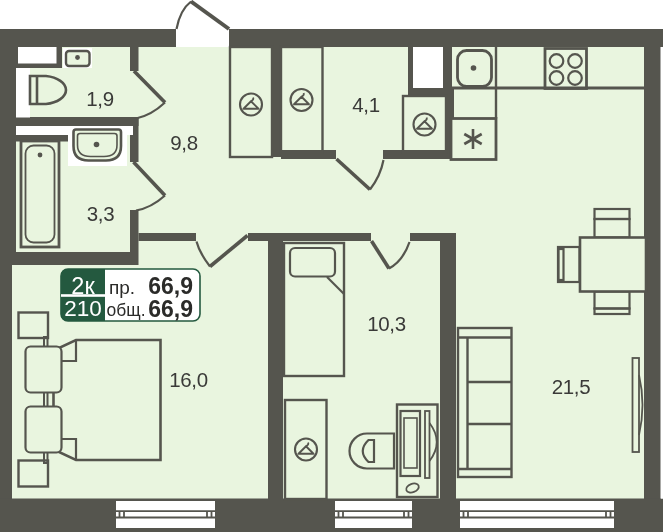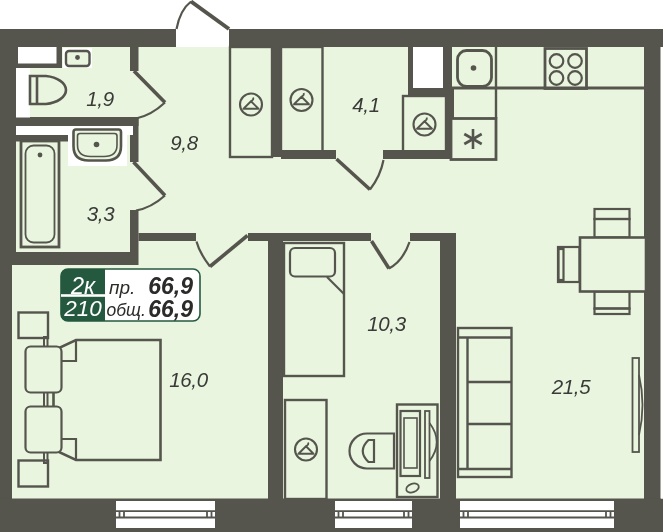--- a/index.html
+++ b/index.html
@@ -1,16 +1,16 @@
 <!DOCTYPE html>
 <html><head>
 <meta charset="utf-8">
 <style>
 html,body{margin:0;padding:0;background:#fff;}
-#plan{width:663px;height:532px;position:relative;font-family:"Liberation Sans",sans-serif;font-style:italic;}
+#plan{width:663px;height:532px;position:relative;font-family:"Liberation Sans",sans-serif;}
 text{font-family:"Liberation Sans",sans-serif;}
 .rl{letter-spacing:-0.4px;}
 </style>
 </head>
 <body>
 <div id="plan">
 <svg width="663" height="532" viewBox="0 0 663 532">
 
 <rect x="0" y="0" width="663" height="532" fill="#ffffff"></rect>
 

